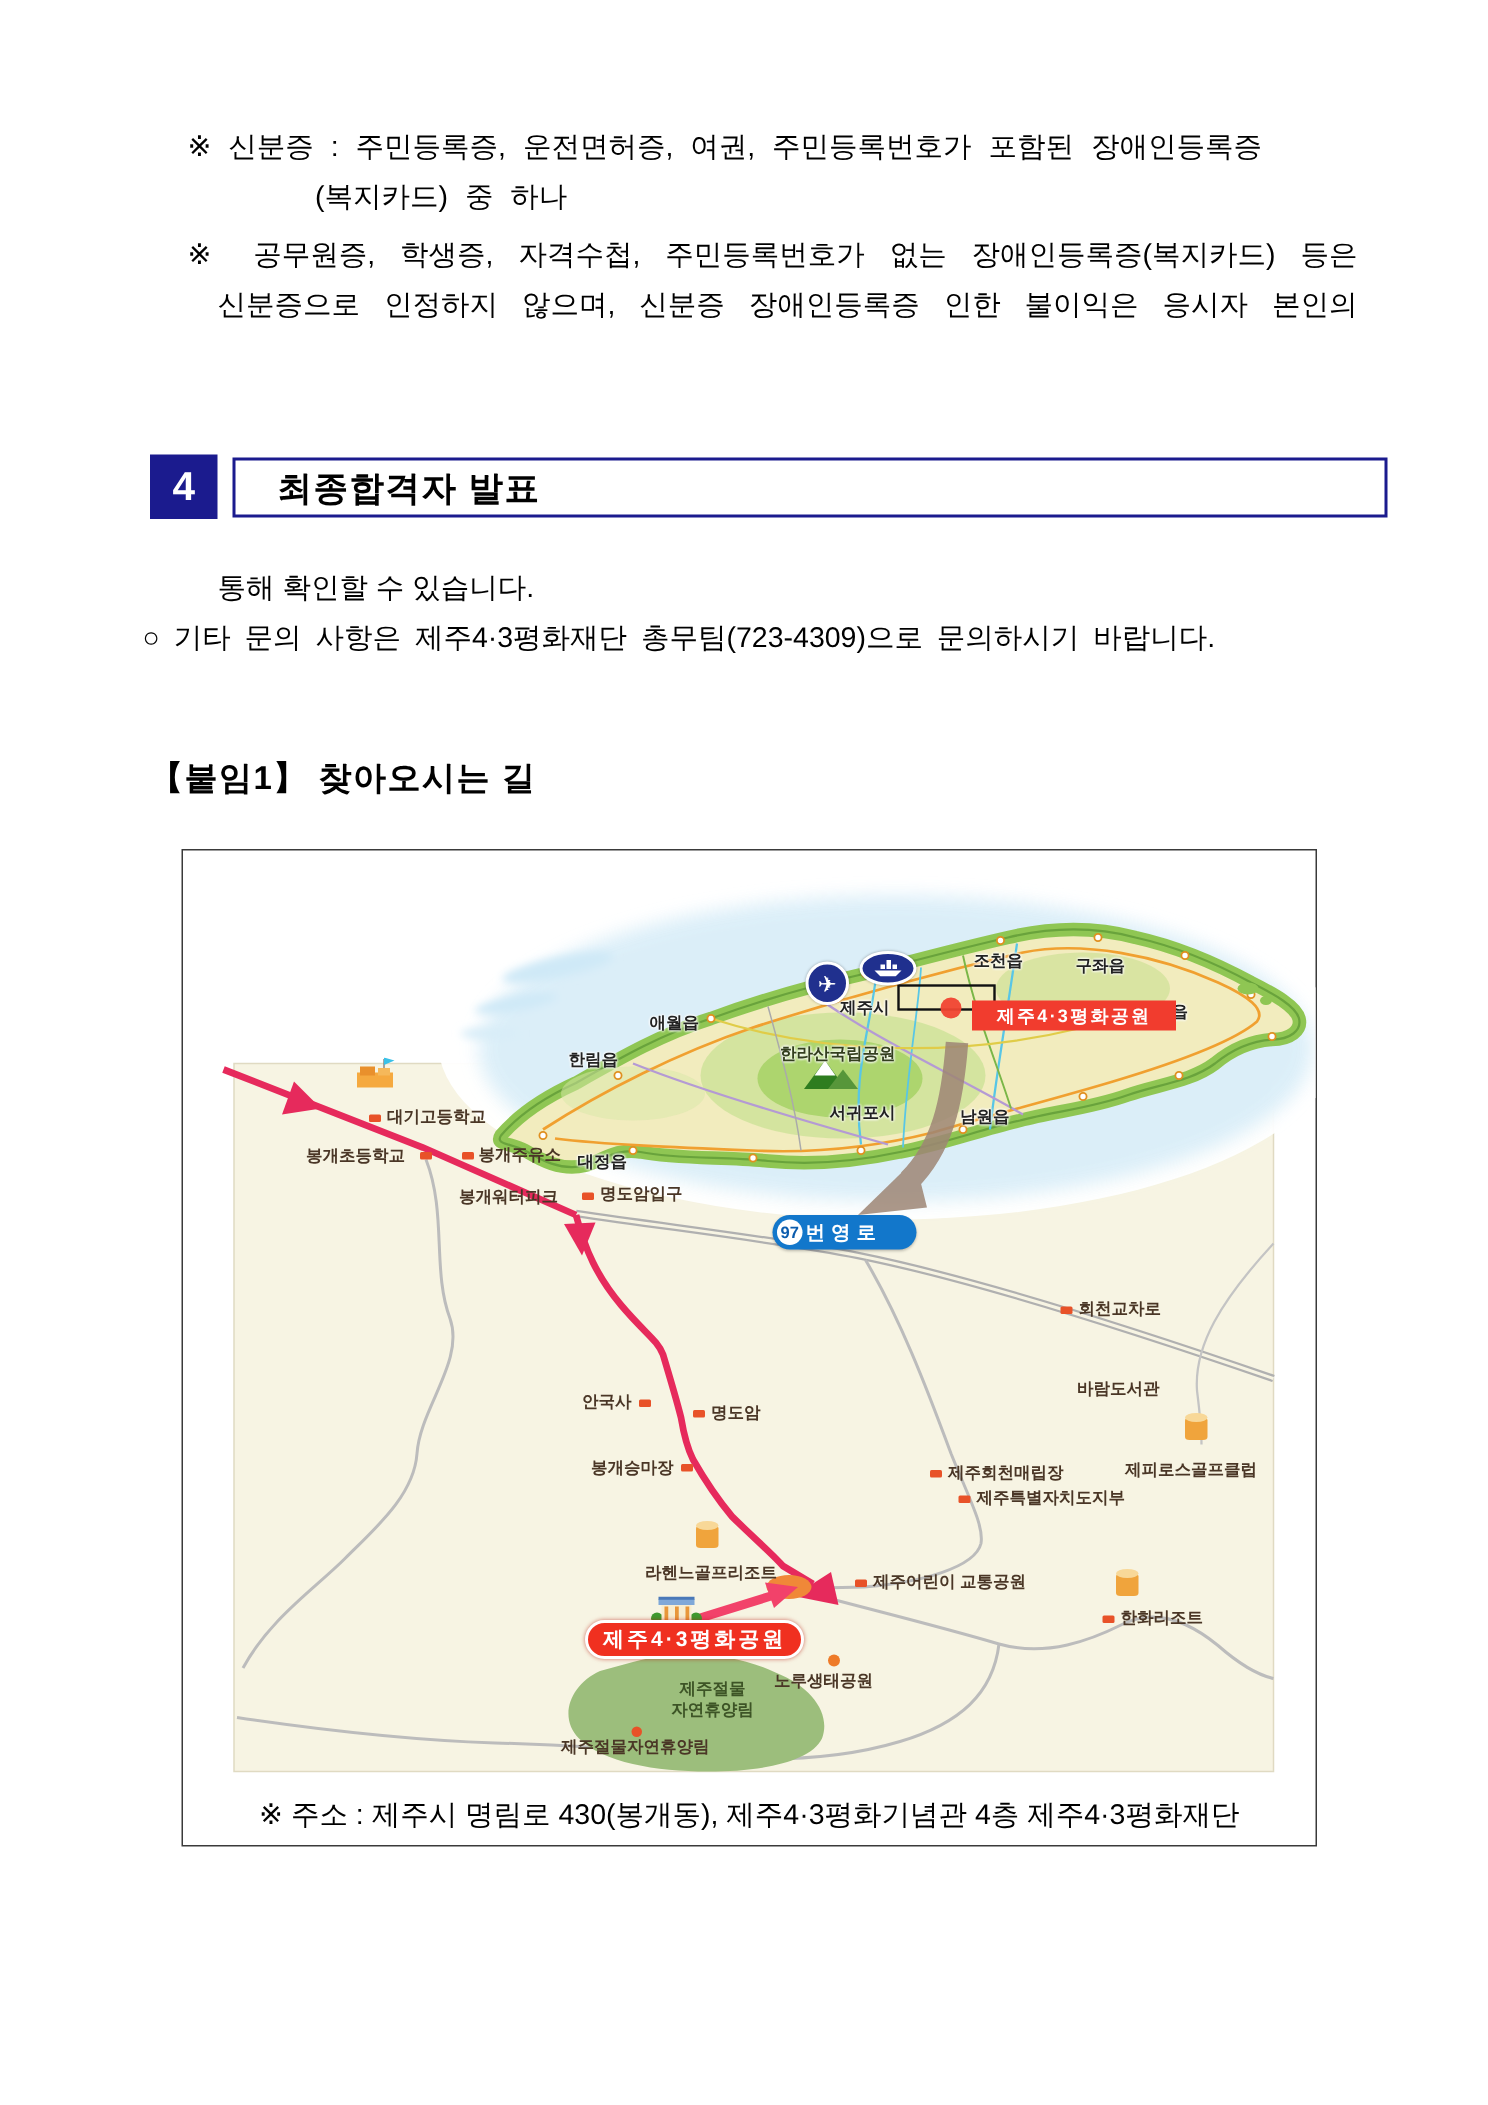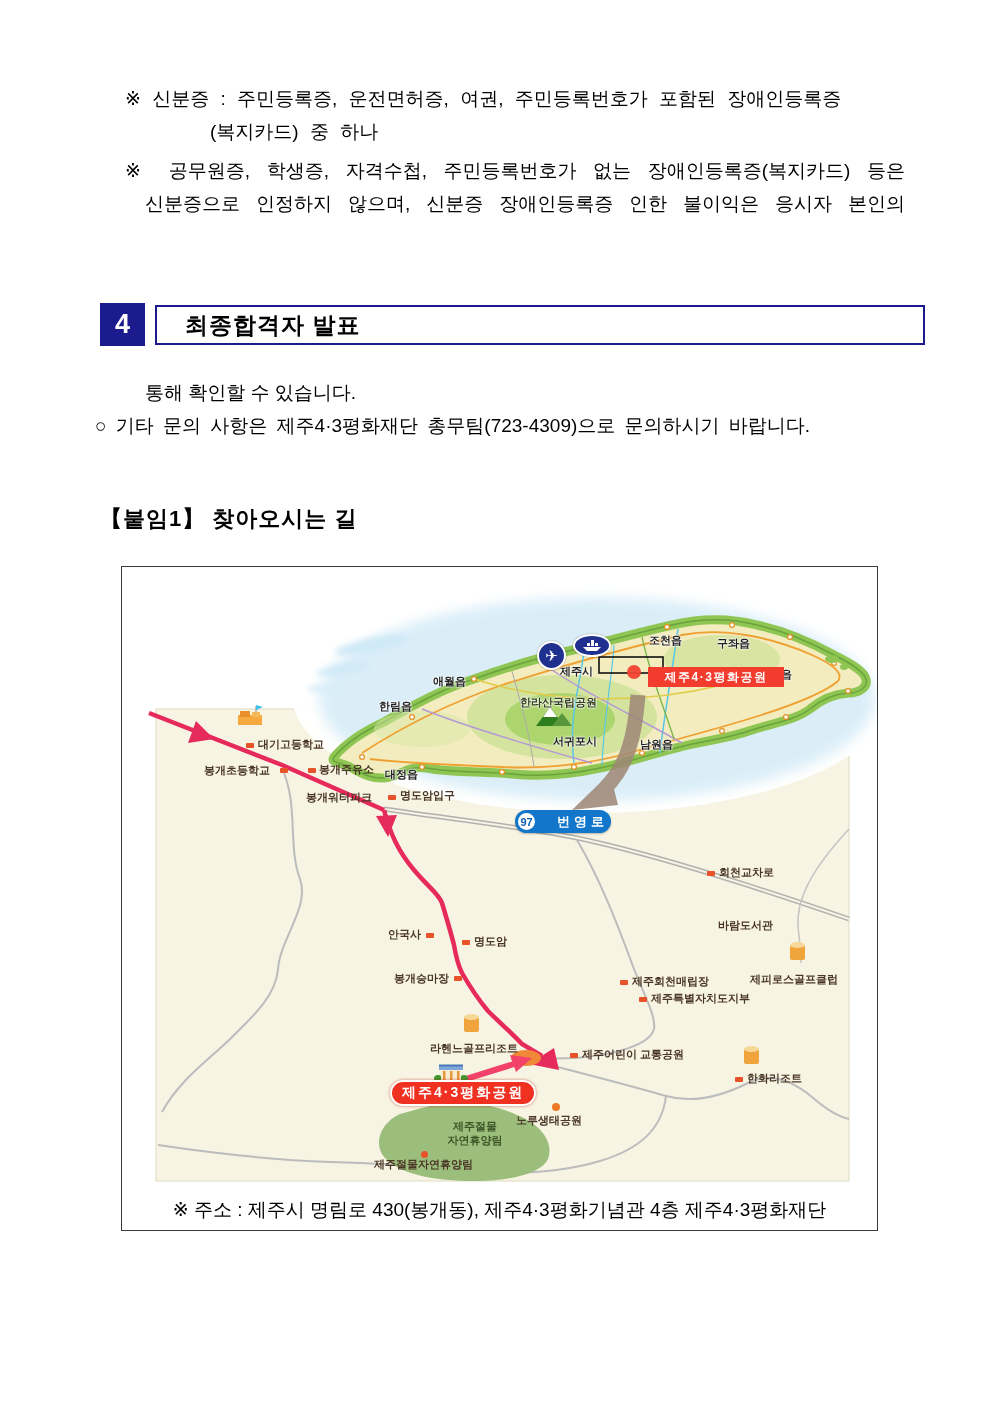--- a/index.html
+++ b/index.html
@@ -38,21 +38,21 @@
   .top-label{position:absolute;left:526px;top:100px;width:136px;height:20px;background:#f13c2e;
              color:#fff;font-size:12px;font-weight:bold;letter-spacing:1.5px;display:flex;
              align-items:center;justify-content:center;white-space:nowrap;}
   .plane{position:absolute;left:415px;top:74px;width:29px;height:29px;border-radius:50%;background:#20308e;
          border:2px solid #fff;box-shadow:0 0 2px rgba(0,0,0,.35);display:flex;align-items:center;
          justify-content:center;color:#fff;font-size:15px;box-sizing:border-box;}
   .ship{position:absolute;left:451px;top:67px;width:38px;height:23px;border-radius:50%;background:#20308e;
         border:2px solid #fff;box-shadow:0 0 2px rgba(0,0,0,.35);display:flex;align-items:center;
         justify-content:center;box-sizing:border-box;}
   .badge{position:absolute;left:393px;top:243px;width:96px;height:23px;background:#1277cb;border-radius:12px;
-         display:flex;align-items:center;gap:22px;padding-left:3px;box-sizing:border-box;box-shadow:0 1px 2px rgba(0,0,0,.25);}
+         display:flex;align-items:center;gap:2px;padding-left:3px;box-sizing:border-box;box-shadow:0 1px 2px rgba(0,0,0,.25);}
   .badge .num{width:17px;height:17px;background:#fff;border-radius:50%;color:#0b5cad;font-size:11px;
               font-weight:bold;display:flex;align-items:center;justify-content:center;}
   .badge .nm{color:#fff;font-size:13px;font-weight:bold;letter-spacing:4px;}
   .pill{position:absolute;left:268px;top:513px;background:#f03020;border:2px solid #fff;border-radius:14px;
         box-shadow:0 0 3px rgba(180,20,10,.6);color:#fff;font-size:14px;font-weight:bold;letter-spacing:2px;
         padding:2px 10px;white-space:nowrap;}
   .forest-label{position:absolute;left:310px;top:552px;width:86px;text-align:center;font-size:11px;
                 font-weight:bold;color:#3d5426;line-height:14px;}
   .addr{position:absolute;left:0;top:630px;width:755px;text-align:center;font-size:19px;font-weight:normal;}
   .icon-abs{position:absolute;}

